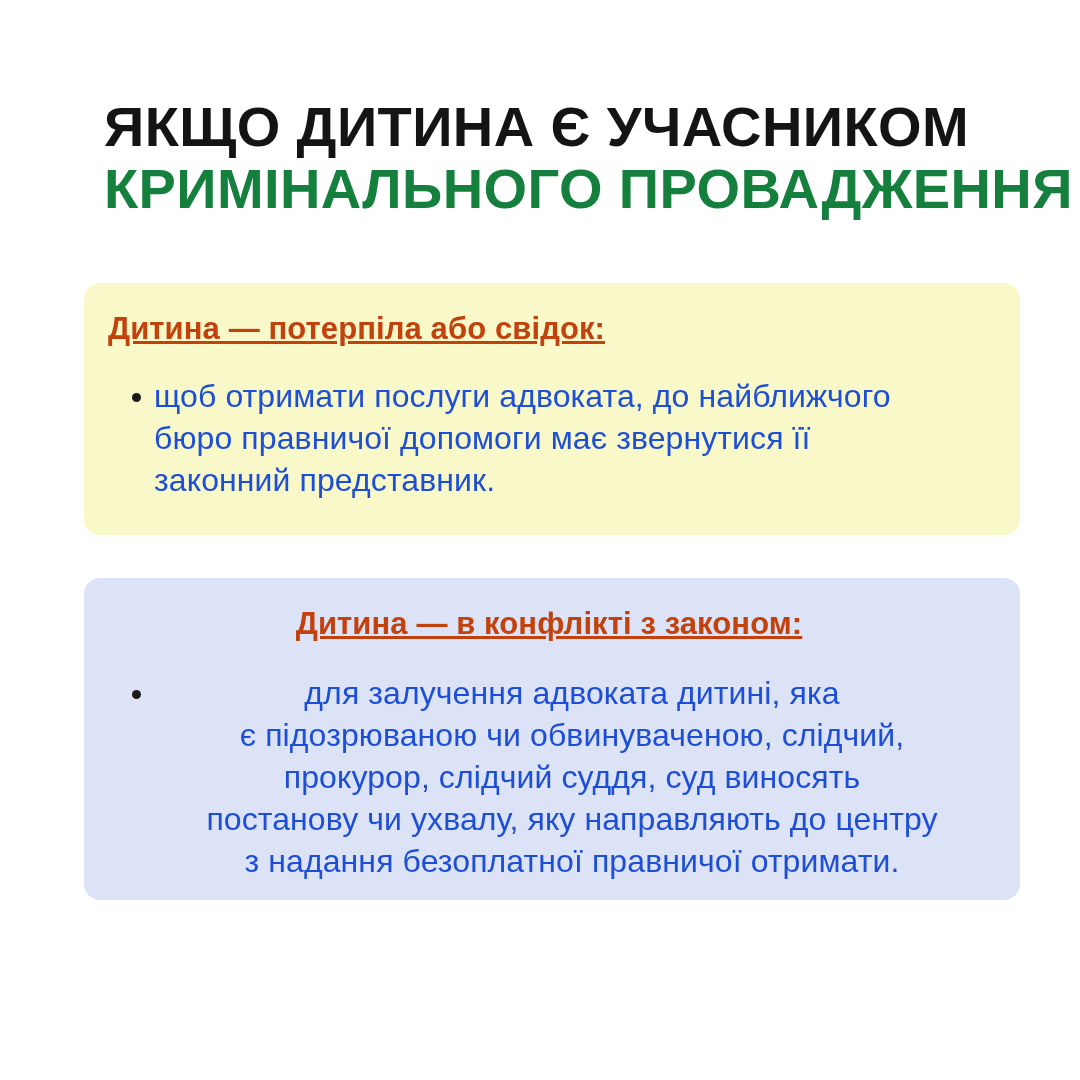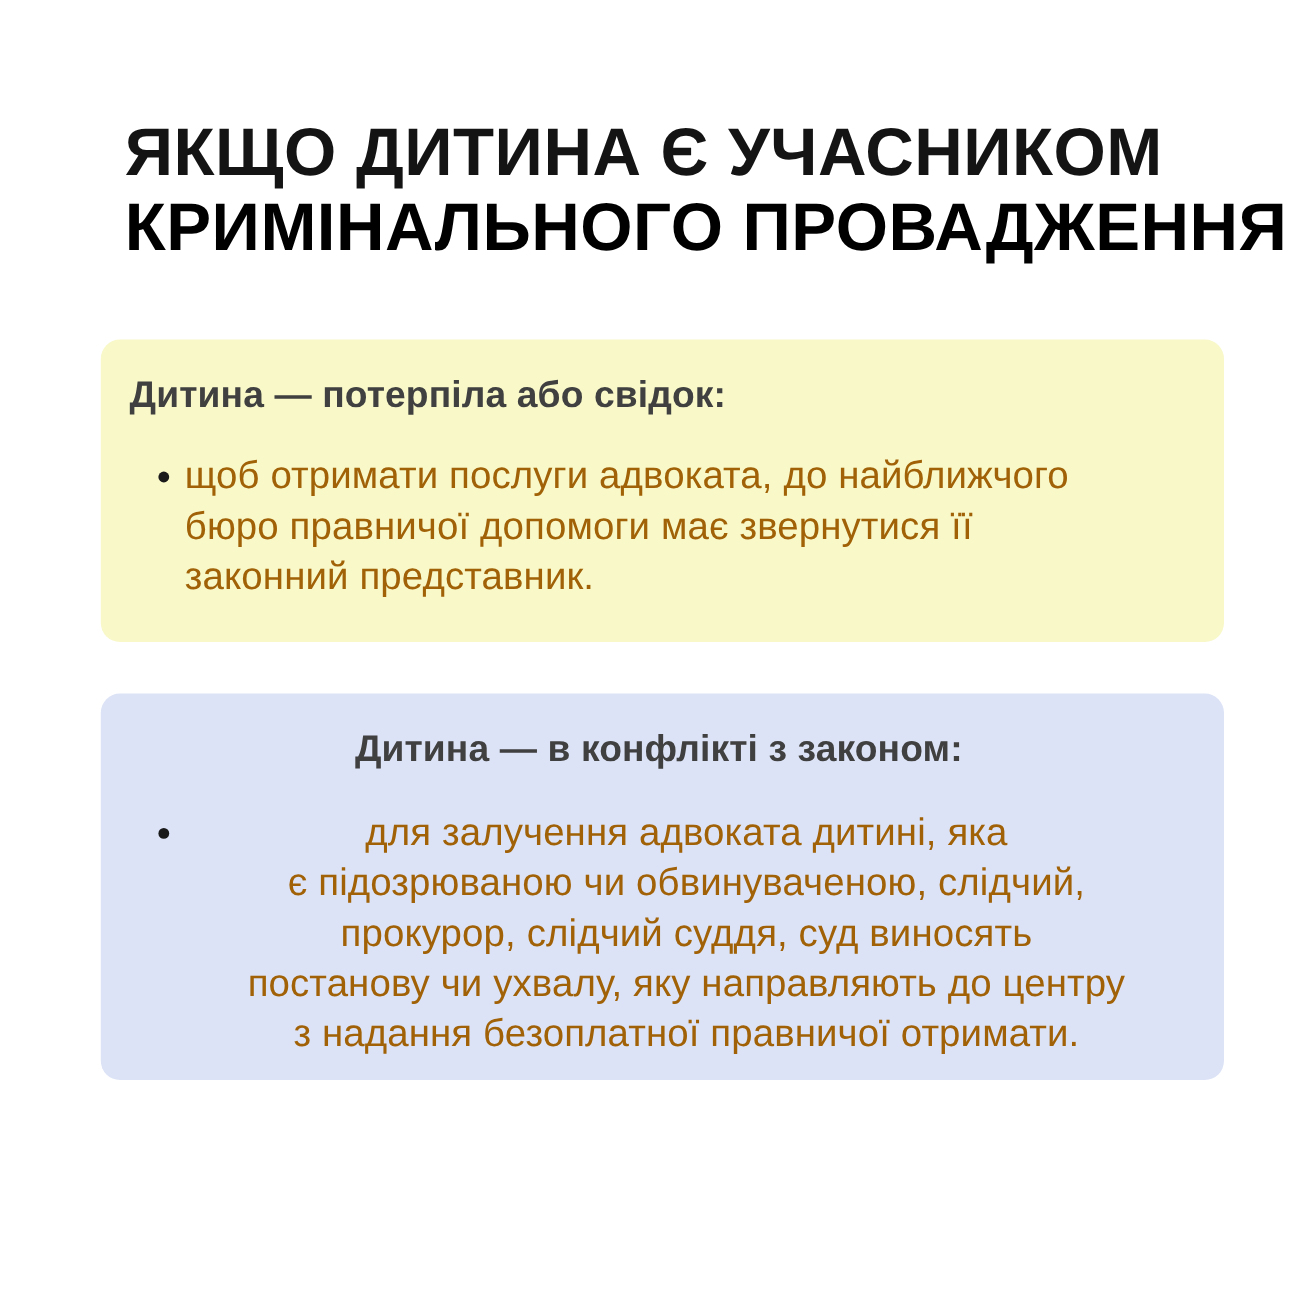--- a/index.html
+++ b/index.html
@@ -64,39 +64,40 @@
     top: 578px;
     height: 322px;
     background: #DCE3F6;
     text-align: center;
   }
 
   .card-heading {
     margin: 0;
     font-size: 31px;
     font-weight: 700;
-    color: #404040;
+    color: #c2410c;
     line-height: 40px;
     letter-spacing: 0.1px;
+    text-decoration: underline;
   }
 
   .bullet-list {
     list-style: none;
     margin: 0;
     padding: 0;
   }
   .card--yellow .bullet-list { margin-top: 26px; }
   .card--blue   .bullet-list { margin-top: 28px; }
 
   .bullet-item {
     position: relative;
     padding-left: 46px;
     font-size: 32px;
     line-height: 42px;
-    color: #a16207;
+    color: #1d4ed8;
     letter-spacing: 0.1px;
   }
   .bullet-dot {
     position: absolute;
     left: 24px;
     top: 18px;
     width: 9px;
     height: 9px;
     border-radius: 50%;
     background: #1A1A1A;
@@ -106,21 +107,21 @@
     white-space: pre-line;
   }
 </style>
 </head>
 <body style="background: rgb(255, 255, 255);">
 
 <div class="page">
 
   <div class="title-block">
     <span class="title-line title-line--dark" style="color: rgb(20, 20, 20);">ЯКЩО ДИТИНА Є УЧАСНИКОМ</span>
-    <span class="title-line title-line--green" style="color: #000000;">КРИМІНАЛЬНОГО ПРОВАДЖЕННЯ</span>
+    <span class="title-line title-line--green" style="color: #15803d;">КРИМІНАЛЬНОГО ПРОВАДЖЕННЯ</span>
   </div>
 
   <section class="card card--yellow" style="background: rgb(248, 248, 201);">
     <h2 class="card-heading">Дитина — потерпіла або свідок:</h2>
     <ul class="bullet-list">
       <li class="bullet-item">
         <span class="bullet-dot"></span>
         <span class="bullet-text">щоб отримати послуги адвоката, до найближчого
 бюро правничої допомоги має звернутися її
 законний представник.</span>

